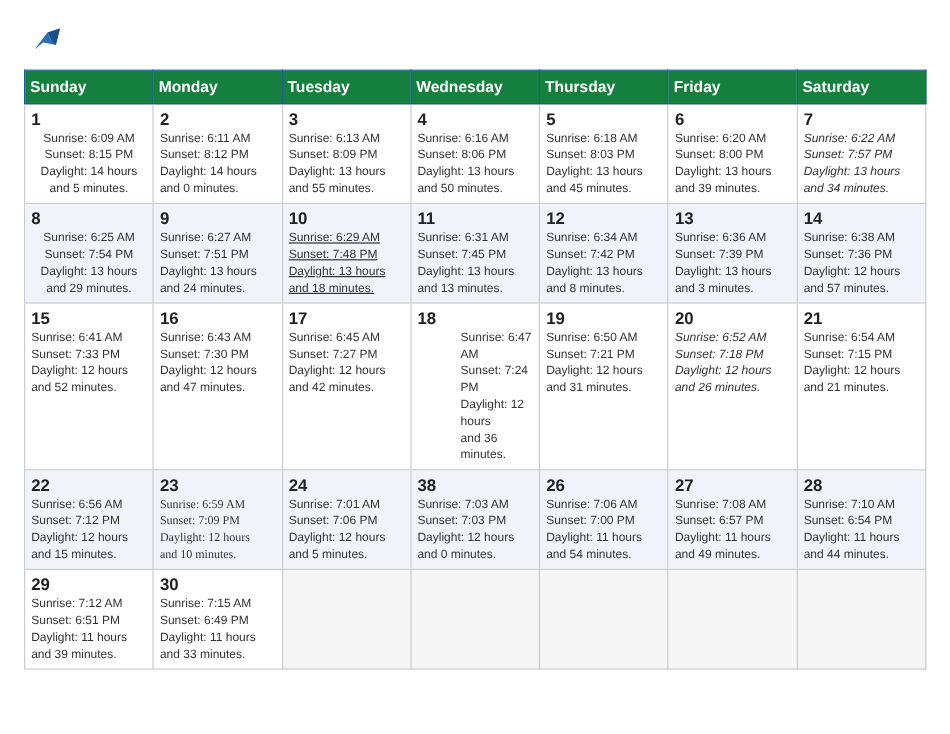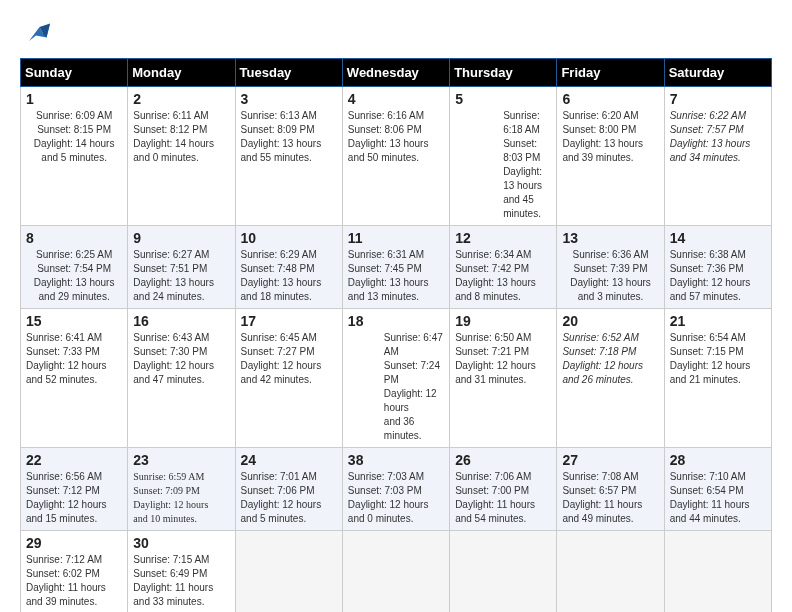--- a/index.html
+++ b/index.html
@@ -50,21 +50,21 @@
     }
     .location {
       font-size: 15px;
       color: #444;
     }
     .calendar {
       width: 100%;
       border-collapse: collapse;
     }
     .calendar th {
-      background: #000000;
+      background: #15803d;
       color: white;
       font-size: 13px;
       font-weight: bold;
       padding: 6px 4px;
       text-align: left;
       border: 1px solid #1e5a9a;
     }
     .calendar td {
       border: 1px solid #ccc;
       vertical-align: top;
@@ -151,21 +151,21 @@
         </td>
         <td>
           <span class="day-num">4</span>
           <div class="day-info" style="white-space: pre-line;">Sunrise: 6:16 AM
 Sunset: 8:06 PM
 Daylight: 13 hours
 and 50 minutes.</div>
         </td>
         <td>
           <span class="day-num">5</span>
-          <div class="day-info" style="white-space: pre-line; margin-left: 48px;">Sunrise: 6:18 AM
+          <div class="day-info" style="white-space: pre-line;">Sunrise: 6:18 AM
 Sunset: 8:03 PM
 Daylight: 13 hours
 and 45 minutes.</div>
         </td>
         <td>
           <span class="day-num">6</span>
           <div class="day-info" style="white-space: pre-line;">Sunrise: 6:20 AM
 Sunset: 8:00 PM
 Daylight: 13 hours
 and 39 minutes.</div>
@@ -188,42 +188,42 @@
         </td>
         <td>
           <span class="day-num">9</span>
           <div class="day-info" style="white-space: pre-line;">Sunrise: 6:27 AM
 Sunset: 7:51 PM
 Daylight: 13 hours
 and 24 minutes.</div>
         </td>
         <td>
           <span class="day-num">10</span>
-          <div class="day-info" style="white-space: pre-line;">Sunrise: 6:29 AM
+          <div class="day-info" style="white-space: pre-line; text-decoration: underline;">Sunrise: 6:29 AM
 Sunset: 7:48 PM
 Daylight: 13 hours
 and 18 minutes.</div>
         </td>
         <td>
           <span class="day-num">11</span>
           <div class="day-info" style="white-space: pre-line;">Sunrise: 6:31 AM
 Sunset: 7:45 PM
 Daylight: 13 hours
 and 13 minutes.</div>
         </td>
         <td>
           <span class="day-num">12</span>
           <div class="day-info" style="white-space: pre-line;">Sunrise: 6:34 AM
 Sunset: 7:42 PM
 Daylight: 13 hours
 and 8 minutes.</div>
         </td>
         <td>
           <span class="day-num">13</span>
-          <div class="day-info" style="white-space: pre-line; text-align: center;">Sunrise: 6:36 AM
+          <div class="day-info" style="white-space: pre-line;">Sunrise: 6:36 AM
 Sunset: 7:39 PM
 Daylight: 13 hours
 and 3 minutes.</div>
         </td>
         <td>
           <span class="day-num">14</span>
           <div class="day-info" style="white-space: pre-line;">Sunrise: 6:38 AM
 Sunset: 7:36 PM
 Daylight: 12 hours
 and 57 minutes.</div>
@@ -328,21 +328,21 @@
           <div class="day-info" style="white-space: pre-line;">Sunrise: 7:10 AM
 Sunset: 6:54 PM
 Daylight: 11 hours
 and 44 minutes.</div>
         </td>
       </tr>
       <tr>
         <td>
           <span class="day-num">29</span>
           <div class="day-info" style="white-space: pre-line;">Sunrise: 7:12 AM
-Sunset: 6:02 PM
+Sunset: 6:51 PM
 Daylight: 11 hours
 and 39 minutes.</div>
         </td>
         <td>
           <span class="day-num">30</span>
           <div class="day-info" style="white-space: pre-line;">Sunrise: 7:15 AM
 Sunset: 6:49 PM
 Daylight: 11 hours
 and 33 minutes.</div>
         </td>

